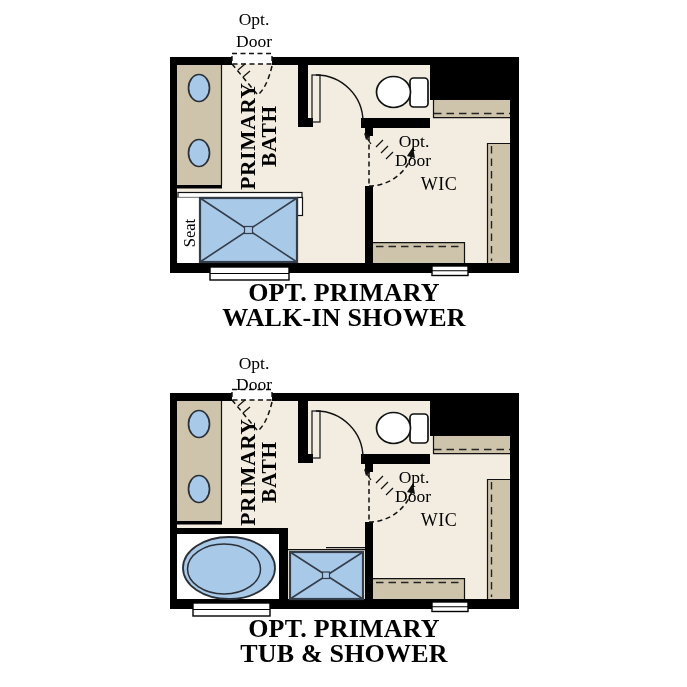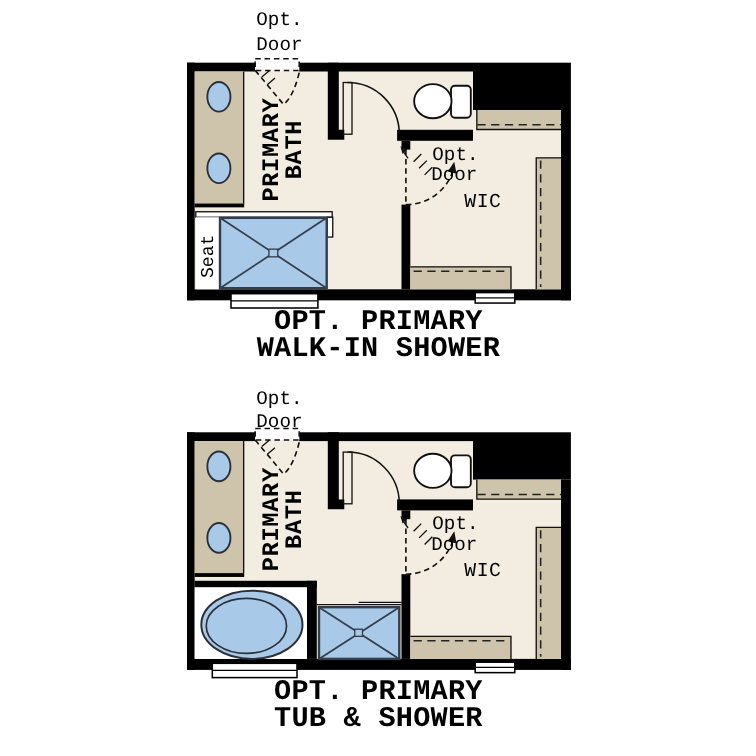--- a/index.html
+++ b/index.html
@@ -1,17 +1,17 @@
 <!DOCTYPE html>
 <html><head>
 <meta charset="utf-8">
 <style>
   html,body{margin:0;padding:0;background:#ffffff;}
   .stage{position:relative;width:687px;height:687px;background:#ffffff;overflow:hidden;
-         font-family:Liberation Mono, monospace;}
+         font-family:Liberation Serif, serif;}
   svg.plan{position:absolute;left:162px;width:360px;height:336px;}
   #plan1{top:0;}
   #plan2{top:336px;}
   .floor{fill:#f2ede0;}
   .wall{fill:#000000;stroke:none;}
   .tan{fill:#cdc4ab;}
   .blue{fill:#a9c9e8;}
   .white{fill:#ffffff;}
   .thin{stroke:#111111;stroke-width:1.2;fill:none;}
   .fix{stroke:#2b3038;stroke-width:1.7;}

